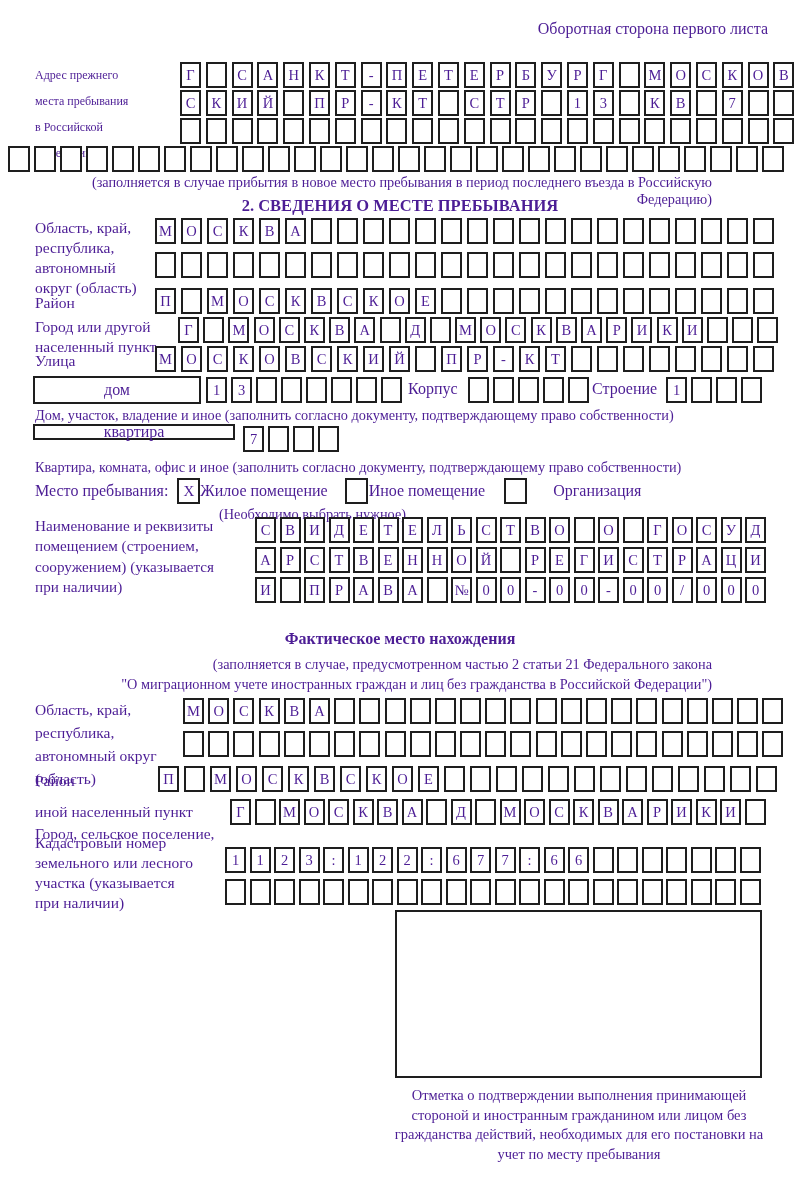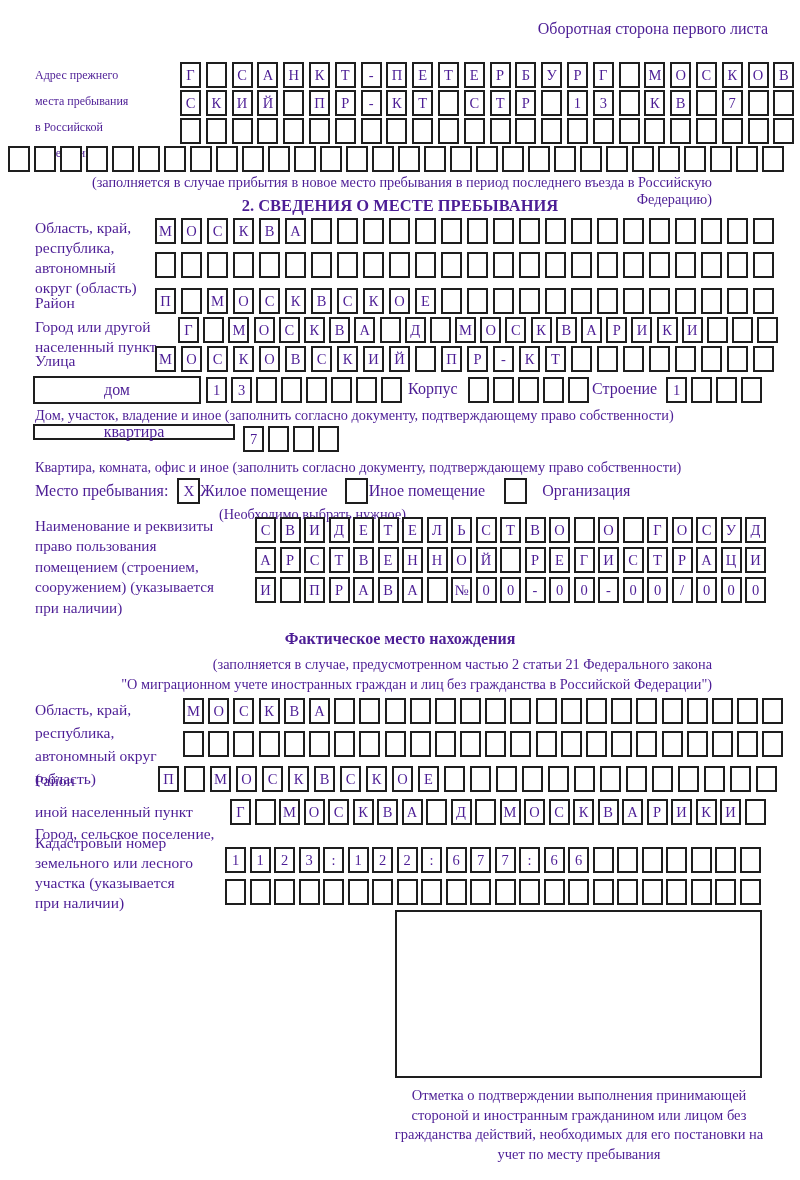--- a/index.html
+++ b/index.html
@@ -333,27 +333,26 @@
     </div>
   <div class="note" style="left:35px;top:459px">Квартира, комната, офис и иное (заполнить согласно документу, подтверждающему право собственности)</div>
 
   <div class="mestorow" style="left:35px;top:478px">
     <span>Место пребывания:</span>
     <span class="chk" style="margin-left:9px">X</span>
     <span style="margin-left:0">Жилое помещение</span>
     <span class="chk" style="margin-left:17px"></span>
     <span style="margin-left:1px">Иное помещение</span>
     <span class="chk" style="margin-left:19px"></span>
-    <span style="margin-left:15px">Организация</span>
+    <span style="margin-left:26px">Организация</span>
   </div>
   <div class="note" style="left:219px;top:506px">(Необходимо выбрать нужное)</div>
 
   <div class="lbl" style="left:35px;top:516px;line-height:20.4px;font-size:15.2px">
     <div>Наименование и реквизиты</div>
-    <div>право пользования</div>
     <div>помещением (строением,</div>
     <div>сооружением) (указывается</div>
     <div>при наличии)</div>
   </div>
   <div class="cellrow g35" style="left:255px;top:517px">
       <span class="cb">С</span>
       <span class="cb">В</span>
       <span class="cb">И</span>
       <span class="cb">Д</span>
       <span class="cb">Е</span>

